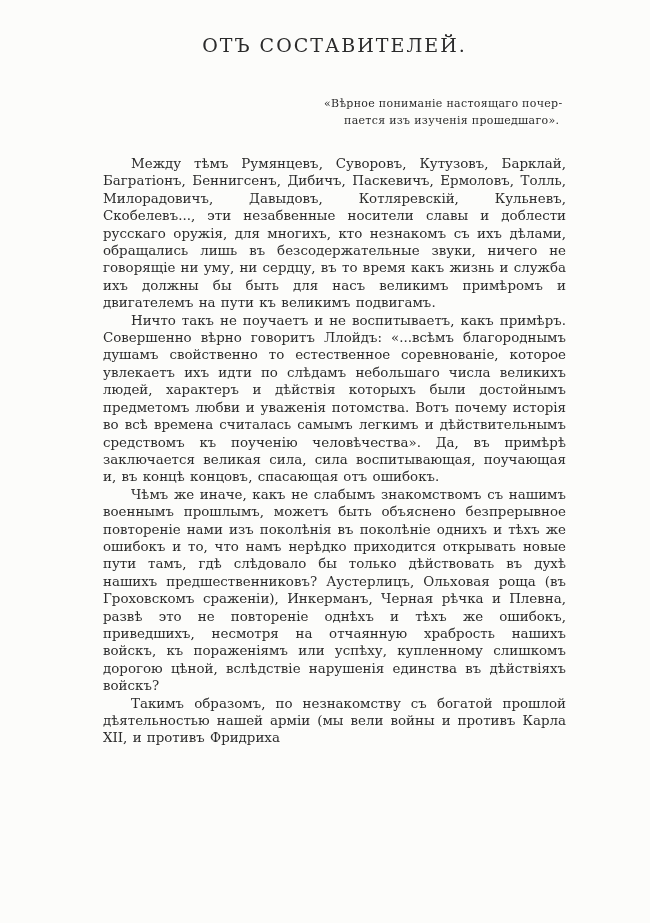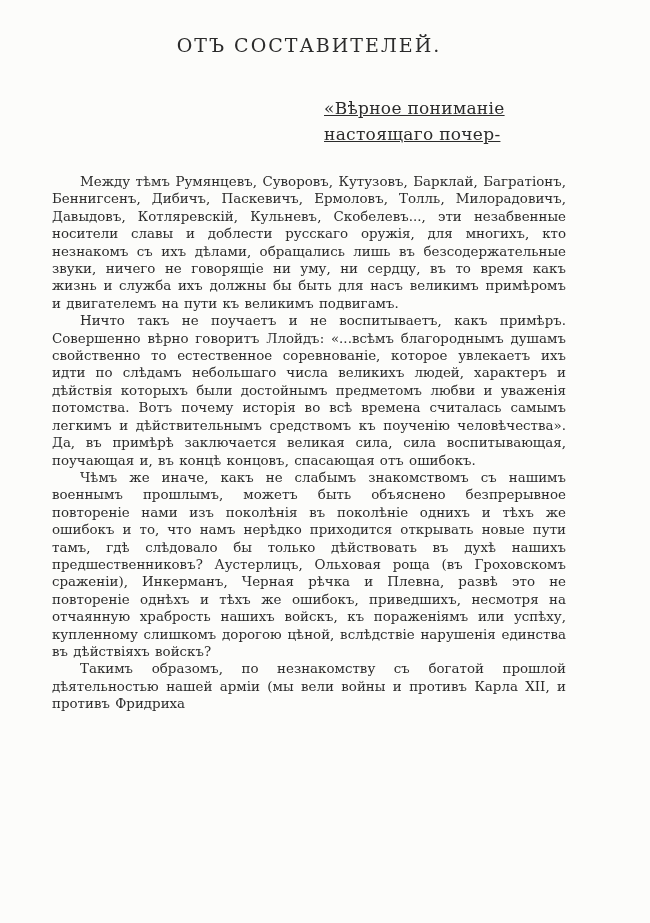--- a/index.html
+++ b/index.html
@@ -9,37 +9,36 @@
   }
   .page {
     position: relative;
     width: 650px;
     height: 923px;
     margin: 0 auto;
     background: #fcfcfa;
     color: #2b2b2b;
     font-family: "DejaVu Serif", "Liberation Serif", serif;
     box-sizing: border-box;
-    padding: 28px 84px 0 52px;
+    padding: 28px 84px 0 103px;
     overflow: hidden;
   }
   .title {
     font-size: 19px;
     font-weight: normal;
     letter-spacing: 2px;
     text-align: center;
     margin: 6px 0 40px 0;
   }
   .epigraph {
     width: 242px;
     margin: 12px 0 26px auto;
-    font-size: 17px;
+    font-size: 11px;
     line-height: 1.5;
     letter-spacing: 0.3px;
-    text-decoration: underline;
   }
   .ep-line {
     display: block;
   }
   .ep-line2 {
     padding-left: 20px;
   }
   .body-text {
     font-size: 13.4px;
     line-height: 17.4px;
@@ -54,20 +53,21 @@
   }
 </style>
 </head>
 <body>
 
 <div class="page">
   <h1 class="title">ОТЪ СОСТАВИТЕЛЕЙ.</h1>
 
   <div class="epigraph">
     <span class="ep-line">«Вѣрное пониманіе настоящаго почер-</span>
+    <span class="ep-line ep-line2">пается изъ изученія прошедшаго».</span>
   </div>
 
   <div class="body-text">
     <p class="para"><span>Между тѣмъ Румянцевъ, Суворовъ, Кутузовъ, Барклай, Багратіонъ, Беннигсенъ, Дибичъ, Паскевичъ, Ермоловъ, Толль, Милорадовичъ, Давыдовъ, Котляревскій, Кульневъ, Скобелевъ..., эти незабвенные носители славы и доблести русскаго оружія, для многихъ, кто незнакомъ съ ихъ дѣлами, обращались лишь въ безсодержательные звуки, ничего не говорящіе ни уму, ни сердцу, въ то время какъ жизнь и служба ихъ должны бы быть для насъ великимъ </span><span class="italic">примѣромъ</span><span> и двигателемъ на пути къ великимъ подвигамъ.</span></p>
     <p class="para"><span class="italic">Ничто такъ не поучаетъ и не воспитываетъ, какъ примѣръ.</span><span> Совершенно вѣрно говоритъ Ллойдъ: «...всѣмъ благороднымъ душамъ свойственно то естественное соревнованіе, которое увлекаетъ ихъ идти по слѣдамъ небольшаго числа великихъ людей, характеръ и дѣйствія которыхъ были достойнымъ предметомъ любви и уваженія потомства. Вотъ почему исторія во всѣ времена считалась самымъ легкимъ и дѣйствительнымъ средствомъ къ поученію человѣчества». Да, въ примѣрѣ заключается великая сила, сила воспитывающая, поучающая и, въ концѣ концовъ, спасающая отъ ошибокъ.</span></p>
     <p class="para"><span>Чѣмъ же иначе, какъ не слабымъ знакомствомъ съ нашимъ военнымъ прошлымъ, можетъ быть объяснено </span><span class="italic">безпрерывное повтореніе нами изъ поколѣнія въ поколѣніе однихъ и тѣхъ же ошибокъ</span><span> и то, что намъ нерѣдко приходится открывать новые пути тамъ, гдѣ слѣдовало бы только дѣйствовать въ духѣ нашихъ предшественниковъ? Аустерлицъ, Ольховая роща (въ Гроховскомъ сраженіи), Инкерманъ, Черная рѣчка и Плевна, развѣ это не повтореніе однѣхъ и тѣхъ же ошибокъ, приведшихъ, несмотря на отчаянную храбрость нашихъ войскъ, къ пораженіямъ или успѣху, купленному слишкомъ дорогою цѣной, вслѣдствіе нарушенія </span><span class="italic">единства въ дѣйствіяхъ войскъ</span><span>?</span></p>
     <p class="para"><span>Такимъ образомъ, по незнакомству съ богатой прошлой дѣятельностью нашей арміи (мы вели войны и противъ Карла XII, и противъ Фридриха</span></p>
   </div>
 </div>
 

